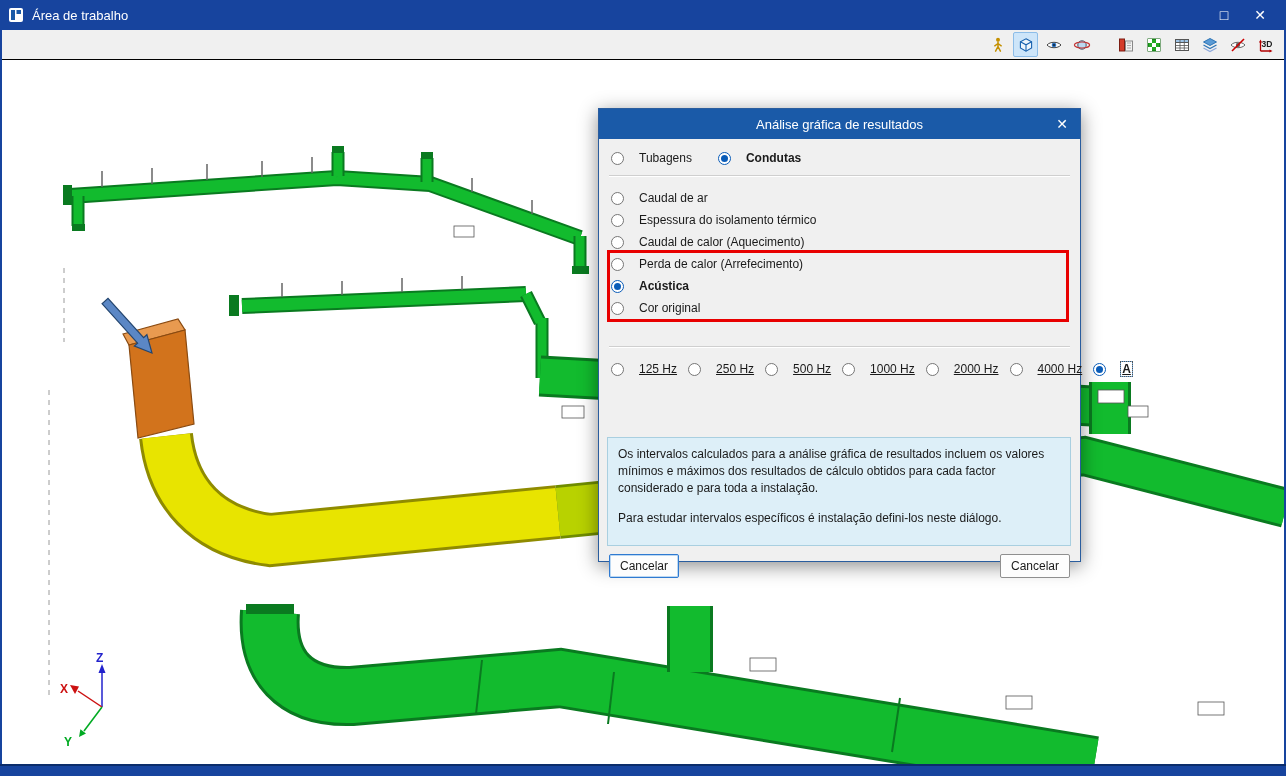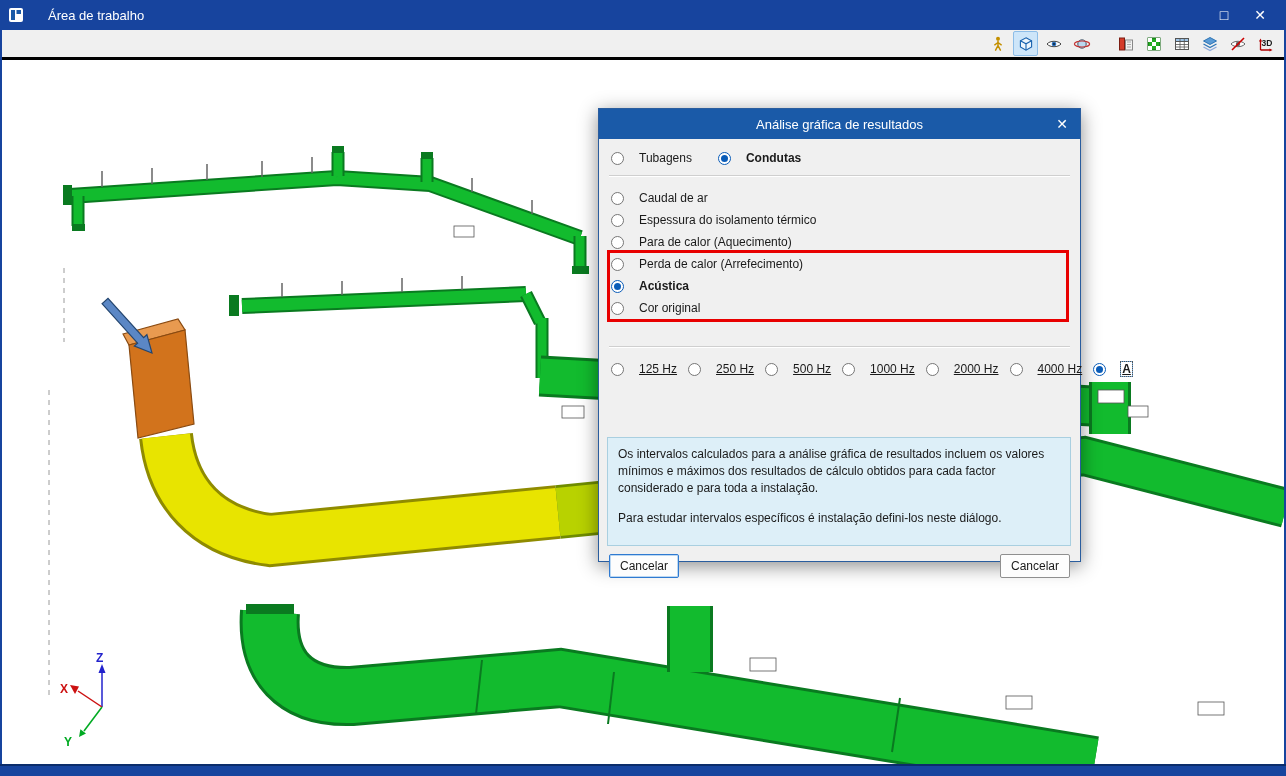--- a/index.html
+++ b/index.html
@@ -2,28 +2,28 @@
 <html><head>
 <meta charset="utf-8">
 <style>
   * { box-sizing: border-box; margin: 0; padding: 0; }
   html,body { width:1286px; height:776px; }
   body { font-family: "Liberation Sans", sans-serif; background:#444; }
 
   .window { position:relative; width:1286px; height:776px; background:#17449e; overflow:hidden; }
 
   
-  .titlebar { height:30px; display:flex; align-items:center; gap:24px; padding:0 8px; color:#fff; font-size:13px; }
+  .titlebar { height:30px; display:flex; align-items:center; gap:8px; padding:0 8px; color:#fff; font-size:13px; }
   .app-icon { display:flex; align-items:center; }
   .tb-controls { margin-left:auto; display:flex; }
   .tb-btn { width:36px; height:28px; display:flex; align-items:center; justify-content:center; color:#fff; font-size:14px; cursor:default; }
 
   
   .toolbar { position:absolute; left:2px; right:2px; top:30px; height:30px; background:#f0f0f0;
-             border-bottom:3px solid #000000; display:flex; justify-content:flex-end;
+             border-bottom:1px solid #000000; display:flex; justify-content:flex-end;
              padding-right:6px; gap:3px; }
   .tb-icon { width:25px; height:25px; display:flex; align-items:center; justify-content:center;
              border:1px solid transparent; border-radius:2px; }
   .tb-icon.active { background:#cde5f9; border-color:#8dbde8; }
   .tb-icon.group-start { margin-left:16px; }
 
   
   .canvas { position:absolute; left:2px; right:2px; top:60px; bottom:12px; background:#ffffff; overflow:hidden; }
   .canvas > svg { position:absolute; left:0; top:0; width:100%; height:100%; }
 
@@ -263,21 +263,21 @@
             </div>
             <div class="opt-row">
               <label class="radio">
                 <span class="rb"></span>
                 <span class="lbl">Espessura do isolamento térmico</span>
               </label>
             </div>
             <div class="opt-row">
               <label class="radio">
                 <span class="rb"></span>
-                <span class="lbl">Para de calor (Aquecimento)</span>
+                <span class="lbl">Caudal de calor (Aquecimento)</span>
               </label>
             </div>
             <div class="opt-row">
               <label class="radio">
                 <span class="rb"></span>
                 <span class="lbl">Perda de calor (Arrefecimento)</span>
               </label>
             </div>
             <div class="opt-row">
               <label class="radio checked">

